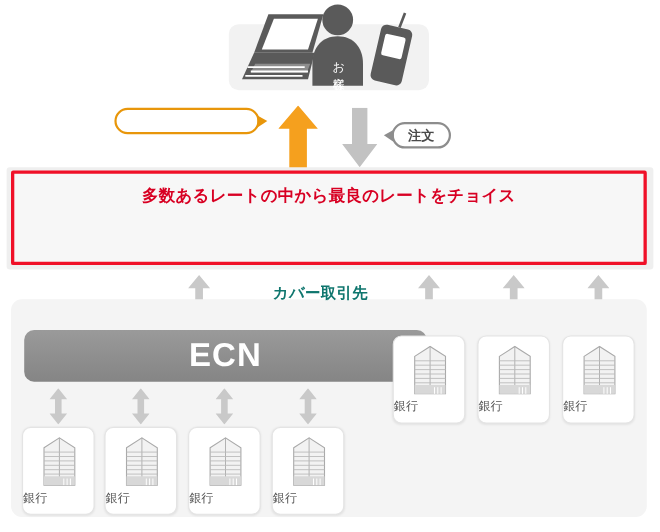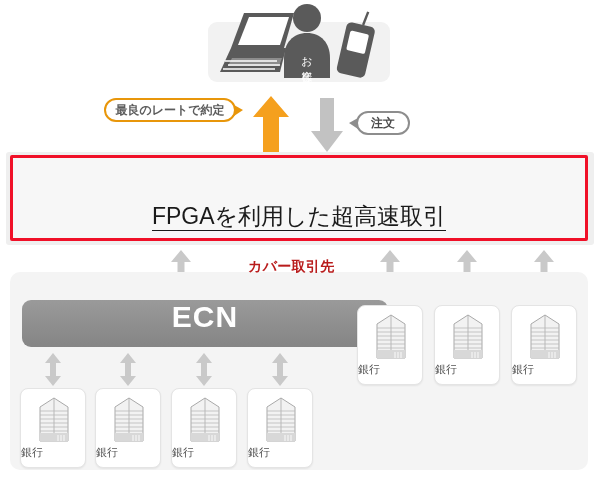--- a/index.html
+++ b/index.html
@@ -166,36 +166,37 @@
     top: 272px;
     width: 578px;
     height: 198px;
     background: #f4f4f4;
     border-radius: 10px;
   }
   .cover-title {
     position: absolute;
     left: 248px;
     top: 258px;
-    color: #b91c1c;
+    color: #0f766e;
     font-size: 14px;
     font-weight: bold;
     letter-spacing: 0.3px;
   }
 
   
   .ecn-bar {
     position: absolute;
     left: 22px;
     top: 300px;
     width: 366px;
     height: 47px;
     background: linear-gradient(180deg, #9a9a9a 0%, #8e8e8e 55%, #858585 100%);
     border-radius: 9px;
     display: flex;
+    align-items: center;
     justify-content: center;
   }
   .ecn-bar .ecn-text {
     color: #ffffff;
     font-size: 30px;
     font-weight: bold;
     letter-spacing: 1px;
   }
 
   
@@ -256,42 +257,39 @@
     <g transform="rotate(13 148 45)">
       <rect x="134" y="22" width="29" height="52" rx="5" fill="#5a5a5a"></rect>
       <rect x="139" y="30" width="19" height="20" rx="2" fill="#ffffff"></rect>
       <path d="M150 22 L152 8" stroke="#5a5a5a" stroke-width="2.4" fill="none"></path>
     </g>
   </svg>
 
   <div class="cust-label">お客様</div>
 
   <div class="callout callout-best">
-    <span>最良のレートで約定</span>
     <span class="tail"></span>
   </div>
 
   <div class="callout callout-order">
     <span>注文</span>
     <span class="tail"></span>
   </div>
 
   <svg class="arrow-up-orange" viewBox="0 0 36 57">
     <path d="M18 0 L36 21 L26 21 L26 57 L10 57 L10 21 L0 21 Z" fill="#f5a01e"></path>
   </svg>
 
   <svg class="arrow-down-gray" viewBox="0 0 32 54">
     <path d="M16 54 L32 33 L23 33 L23 0 L9 0 L9 33 L0 33 Z" fill="#c2c2c2"></path>
   </svg>
 
   <div class="redbox-shadow"></div>
   <div class="redbox">
-    <div class="redbox-line2">
-      <span>FPGAを利用した超高速取引</span>
-    </div>
+    <div class="redbox-line1">多数あるレートの中から最良のレートをチョイス</div>
   </div>
 
   <svg class="dbl-arrow" style="left:171px;top:250px;width:20px;height:52px;" viewBox="0 0 20 52">
     <path d="M10 0 L20 12 L13.5 12 L13.5 40 L20 40 L10 52 L0 40 L6.5 40 L6.5 12 L0 12 Z" fill="#c9c9c9"></path>
   </svg>
 
   <svg class="dbl-arrow" style="left:380px;top:250px;width:20px;height:55px;" viewBox="0 0 20 55">
     <path d="M10 0 L20 12 L13.5 12 L13.5 43 L20 43 L10 55 L0 43 L6.5 43 L6.5 12 L0 12 Z" fill="#c9c9c9"></path>
   </svg>
   <svg class="dbl-arrow" style="left:457px;top:250px;width:20px;height:55px;" viewBox="0 0 20 55">

